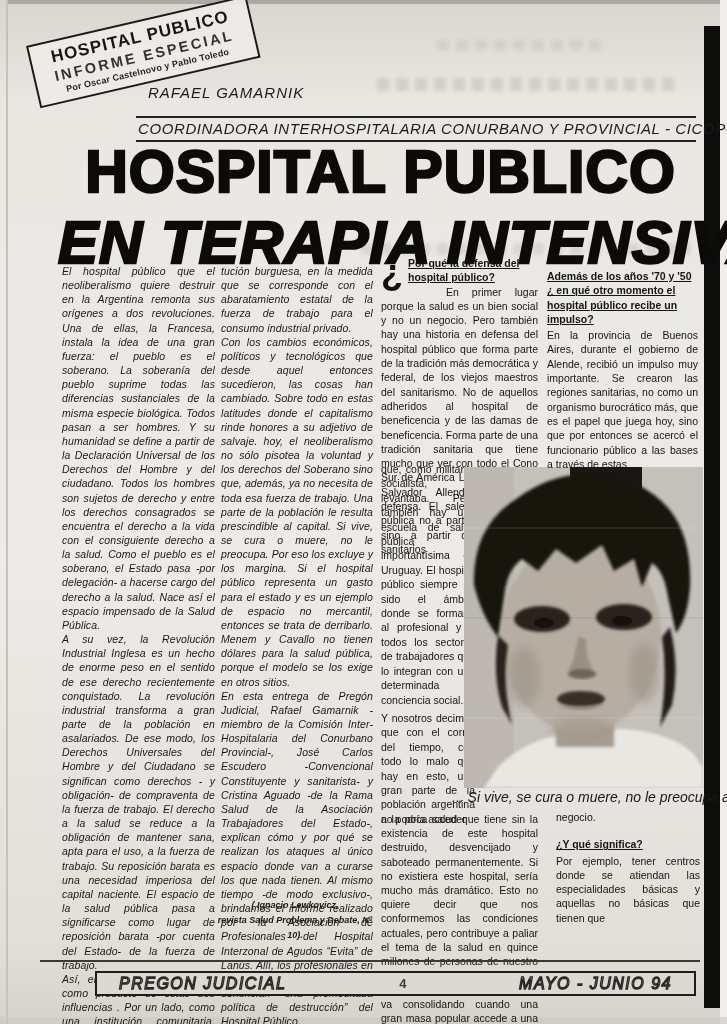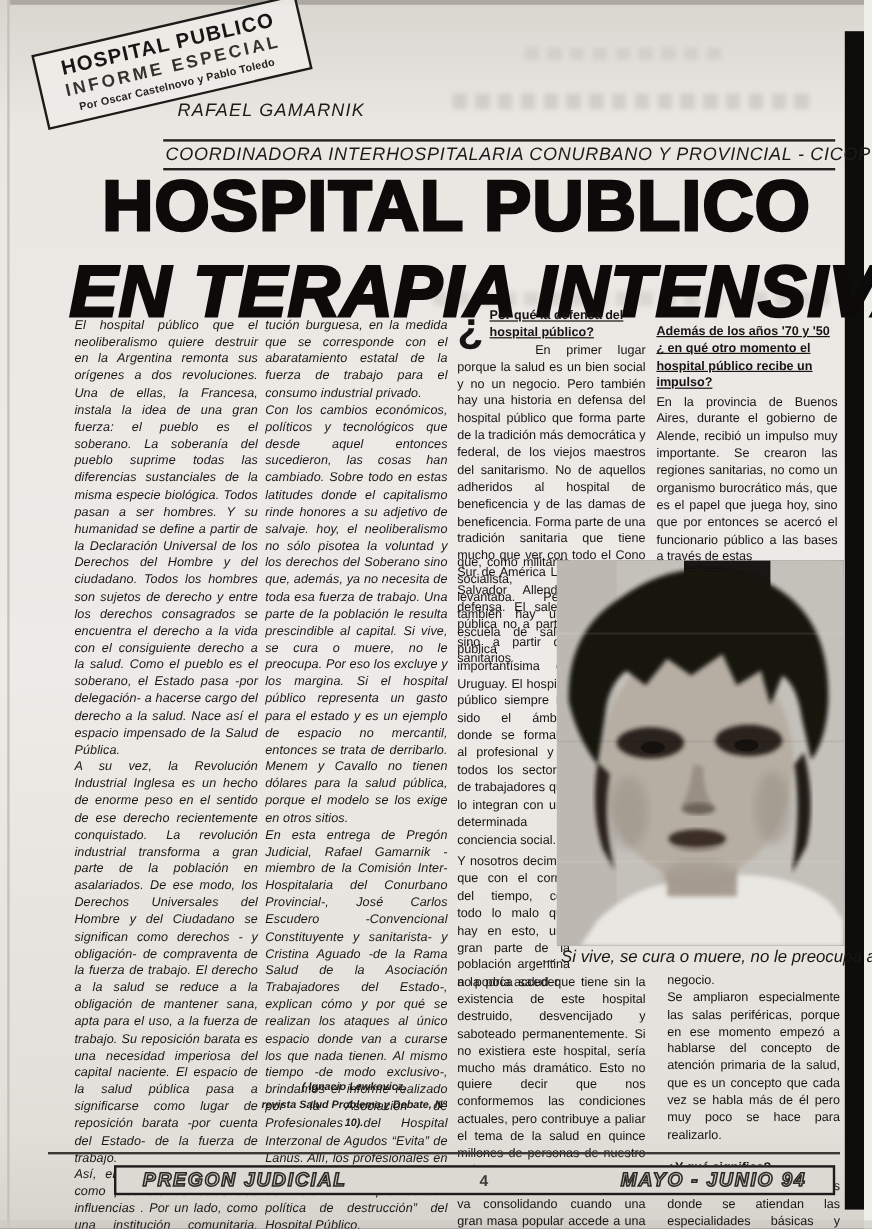--- a/index.html
+++ b/index.html
@@ -66,21 +66,21 @@
     box-shadow: inset 0 0 18px rgba(20,18,15,.35); }
   .photo svg { display:block; }
   .caption { position:absolute; left:452px; top:789px; width:252px; font-style:italic; font-weight:500;
     font-size:14px; letter-spacing:0; white-space:nowrap; color:#1a1816; }
 
   
   .footer-rule { position:absolute; left:40px; top:960px; width:660px; height:1.5px; background:#3a3936; }
   .footer-bar { position:absolute; left:95px; top:971px; width:601px; height:25px;
     border:2px solid #1d1c1a; background:#dcd9d3; display:flex; align-items:center;
     justify-content:space-between; padding:0 22px; box-sizing:border-box; }
-  .outline-text { font-weight:bold; font-style:italic; font-size:16px; letter-spacing:1.5px;
+  .outline-text { font-weight:normal; font-style:italic; font-size:16px; letter-spacing:1.5px;
     color:#cdc9c2; -webkit-text-stroke:1.3px #2a2926; }
   .page-num { font-weight:bold; font-size:13px; color:#3c3a37; }
 </style>
 </head>
 <body>
 
 <div class="page">
 
   <div class="edge-top"></div>
   <div class="edge-left"></div>
@@ -185,21 +185,20 @@
     <p>a la poca salud que tiene sin la existencia de este hospital destruido, desvencijado y saboteado permanentemente. Si no existiera este hospital, sería mucho más dramático. Esto no quiere decir que nos conformemos las condiciones actuales, pero contribuye a paliar el tema de la salud en quince millones de personas de nuestro país. Este tipo de hospital es una tradición en la Argentina que se va consolidando cuando una gran masa popular accede a una mayor cantidad de bienes</p>
   </div>
 
   <div class="col c4t">
     <p class="q q-gap">Además de los años '70 y '50 ¿ en qué otro momento el hospital público recibe un impulso?</p>
     <p>En la provincia de Buenos Aires, durante el gobierno de Alende, recibió un impulso muy importante. Se crearon las regiones sanitarias, no como un organismo burocrático más, que es el papel que juega hoy, sino que por entonces se acercó el funcionario público a las bases a través de estas</p>
   </div>
 
   <div class="col c4b">
     <p>negocio.</p>
-    <p>Se ampliaron especialmente las salas periféricas, porque en ese momento empezó a hablarse del concepto de atención primaria de la salud, que es un concepto que cada vez se habla más de él pero muy poco se hace para realizarlo.</p>
     <p class="q q-gap">¿Y qué significa?</p>
     <p>Por ejemplo, tener centros donde se atiendan las especialidades básicas y aquellas no básicas que tienen que</p>
   </div>
 
   <div class="footer-rule"></div>
   <div class="footer-bar">
     <span class="outline-text">PREGON JUDICIAL</span>
     <span class="page-num">4</span>
     <span class="outline-text">MAYO - JUNIO 94</span>
   </div>

